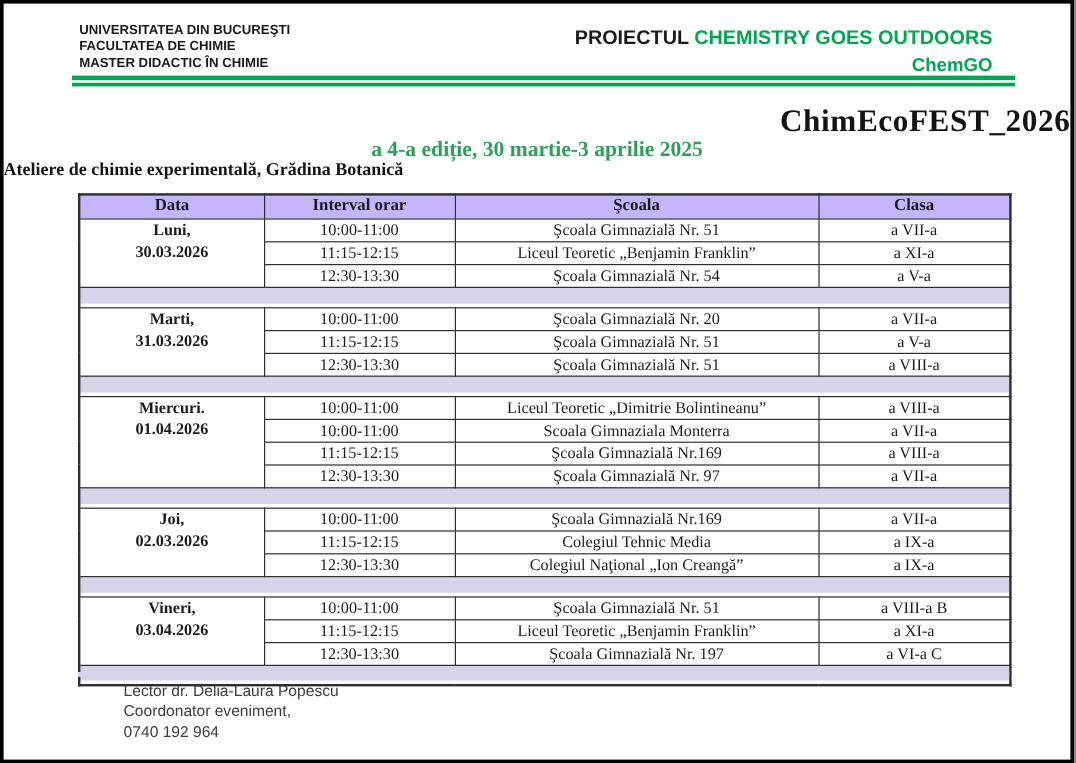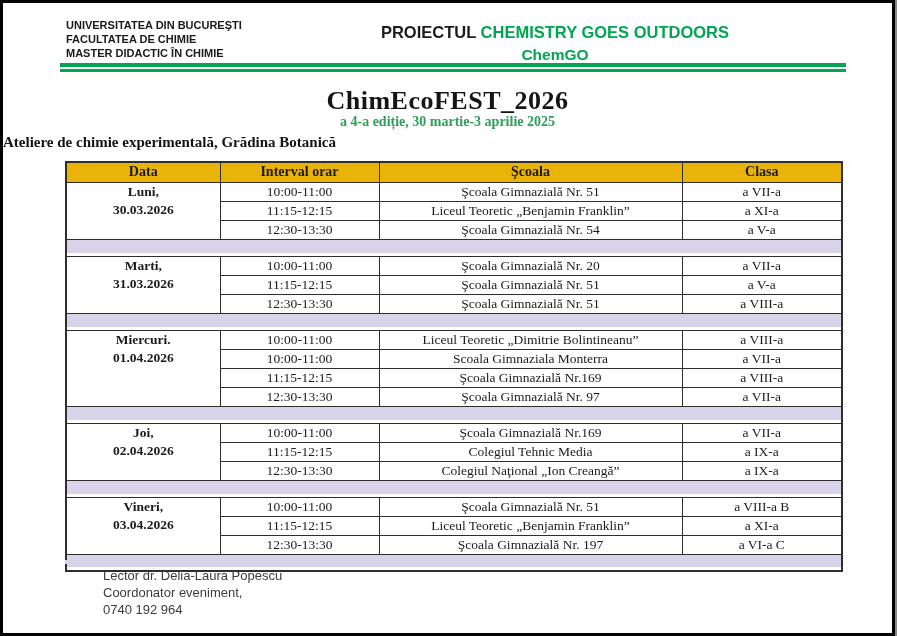--- a/index.html
+++ b/index.html
@@ -10,55 +10,55 @@
     font-family:"Liberation Serif","DejaVu Serif",serif; color:#1b1b1b;
   }
   
   .univ {
     position:absolute; left:63px; top:15px;
     font-family:"Liberation Sans","DejaVu Sans",sans-serif;
     font-weight:bold; font-size:11px; line-height:14px; color:#1a1a1a;
   }
   
   .project {
-    position:absolute; left:252px; top:19px; width:600px; text-align:center;
+    position:absolute; left:224px; top:19px; width:600px; text-align:right;
     font-family:"Liberation Sans","DejaVu Sans",sans-serif;
     font-weight:bold; font-size:16.5px; line-height:20px;
   }
   .project .line2 { margin-top:3px; font-size:15.5px; }
   .green-text { color:#00A651; }
   
   .rule { position:absolute; left:57px; top:60px; width:786px; }
   .rule .bar1 { height:4px; background:#00A651; }
   .rule .gap  { height:2px; background:#fff; }
   .rule .bar2 { height:3px; background:#00A651; }
   
   .title {
-    position:absolute; left:0; top:83px; width:100%; text-align:center;
+    position:absolute; left:0; top:83px; width:100%; text-align:right;
     font-weight:bold; font-size:26px; letter-spacing:0.5px; color:#141414;
   }
   .subtitle {
     position:absolute; left:0; top:111px; width:100%; text-align:center;
-    font-weight:bold; font-size:14px; color:#2E9E5A;
+    font-weight:bold; font-size:18px; color:#2E9E5A;
   }
   .tagline {
     position:absolute; left:0; top:131px; width:100%; text-align:left;
     font-weight:bold; font-size:15px; color:#141414;
   }
   
   table.sched {
     position:absolute; left:62px; top:158px; width:776px;
     border-collapse:collapse; table-layout:fixed;
     border:2px solid #2e2e2e; font-size:13.5px;
   }
   table.sched th, table.sched td {
     border:1px solid #2e2e2e; text-align:center; padding:0; line-height:18px;
   }
   table.sched th {
-    background:#eab308; height:20px; font-size:14px; font-weight:bold;
+    background:#c4b5fd; height:20px; font-size:14px; font-weight:bold;
   }
   table.sched td { height:18px; }
   td.date-cell { vertical-align:top; font-weight:bold; line-height:18px; }
   tr.sep td {
     height:17px; background:#D9D3EA;
     box-shadow: inset 0 -3px 0 #fff;
   }
   .bottom-strip {
     position:absolute; left:62px; top:557px; width:776px; height:4px;
     background:#D9D3EA;
@@ -179,21 +179,21 @@
           <td>12:30-13:30</td>
           <td>Şcoala Gimnazială Nr. 97</td>
           <td>a VII-a</td>
         </tr>
         <tr class="sep">
           <td colspan="4"></td>
         </tr>
         <tr>
           <td class="date-cell" rowspan="3">
             <div>Joi,</div>
-            <div>02.04.2026</div>
+            <div>02.03.2026</div>
           </td>
           <td>10:00-11:00</td>
           <td>Şcoala Gimnazială  Nr.169</td>
           <td>a VII-a</td>
         </tr>
         <tr>
           <td>11:15-12:15</td>
           <td>Colegiul Tehnic Media</td>
           <td>a IX-a</td>
         </tr>

